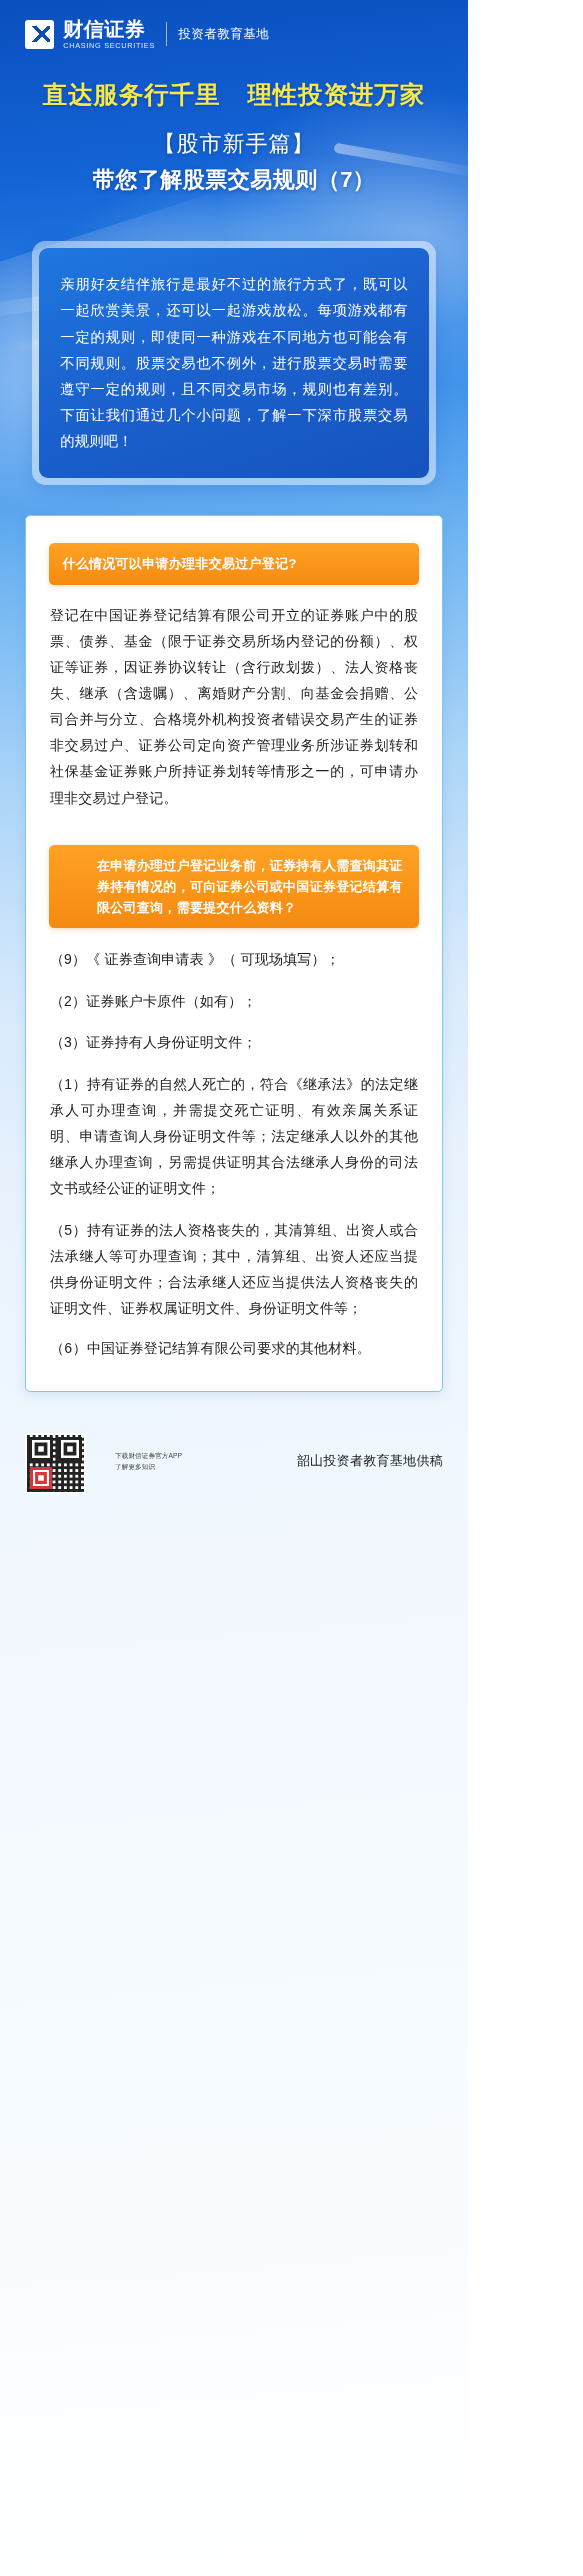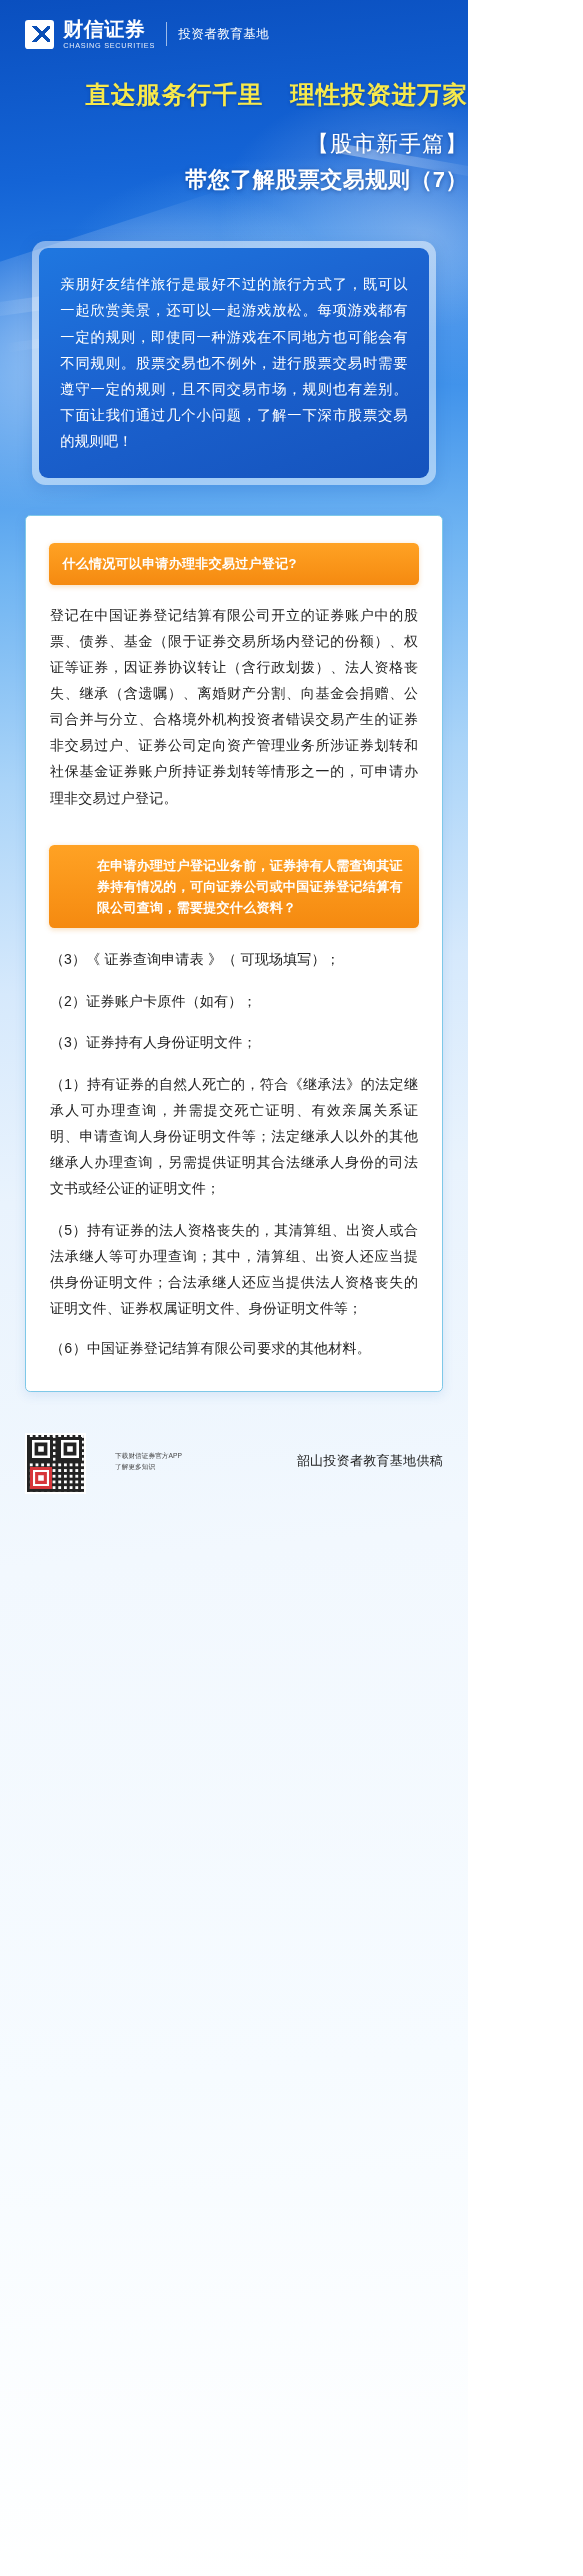--- a/index.html
+++ b/index.html
@@ -103,21 +103,21 @@
   .logo-sub {
     color: #ffffff;
     font-size: 12.5px;
     letter-spacing: 0.5px;
     white-space: nowrap;
   }
 
   
   .title-block {
     position: relative;
-    text-align: right;
+    text-align: center;
     padding-top: 11.4px;
   }
   .title-main {
     font-size: 24.4px;
     font-weight: bold;
     color: #f7e94b;
     letter-spacing: 1px;
     text-shadow: 0 1px 3.1px rgba(2,40,110,0.45);
   }
   .title-main .sep { display: inline-block; width: 11.4px; }
@@ -288,21 +288,21 @@
   <div class="intro-wrap">
     <div class="intro-card">亲朋好友结伴旅行是最好不过的旅行方式了，既可以一起欣赏美景，还可以一起游戏放松。每项游戏都有一定的规则，即使同一种游戏在不同地方也可能会有不同规则。股票交易也不例外，进行股票交易时需要遵守一定的规则，且不同交易市场，规则也有差别。下面让我们通过几个小问题，了解一下深市股票交易的规则吧！</div>
   </div>
 
   <div class="content-card">
 
     <div class="qa-badge">什么情况可以申请办理非交易过户登记?</div>
     <div class="para">登记在中国证券登记结算有限公司开立的证券账户中的股票、债券、基金（限于证券交易所场内登记的份额）、权证等证券，因证券协议转让（含行政划拨）、法人资格丧失、继承（含遗嘱）、离婚财产分割、向基金会捐赠、公司合并与分立、合格境外机构投资者错误交易产生的证券非交易过户、证券公司定向资产管理业务所涉证券划转和社保基金证券账户所持证券划转等情形之一的，可申请办理非交易过户登记。</div>
 
     <div class="qa-badge second">在申请办理过户登记业务前，证券持有人需查询其证券持有情况的，可向证券公司或中国证券登记结算有限公司查询，需要提交什么资料？</div>
-    <div class="para">（3）《 证券查询申请表 》（ 可现场填写）；</div>
+    <div class="para">（9）《 证券查询申请表 》（ 可现场填写）；</div>
     <div class="para">（2）证券账户卡原件（如有）；</div>
     <div class="para">（3）证券持有人身份证明文件；</div>
     <div class="para">（1）持有证券的自然人死亡的，符合《继承法》的法定继承人可办理查询，并需提交死亡证明、有效亲属关系证明、申请查询人身份证明文件等；法定继承人以外的其他继承人办理查询，另需提供证明其合法继承人身份的司法文书或经公证的证明文件；</div>
     <div class="para">（5）持有证券的法人资格丧失的，其清算组、出资人或合法承继人等可办理查询；其中，清算组、出资人还应当提供身份证明文件；合法承继人还应当提供法人资格丧失的证明文件、证券权属证明文件、身份证明文件等；</div>
     <div class="para">（6）中国证券登记结算有限公司要求的其他材料。</div>
 
   </div>
 
   <div class="footer">
     <div class="qr">

